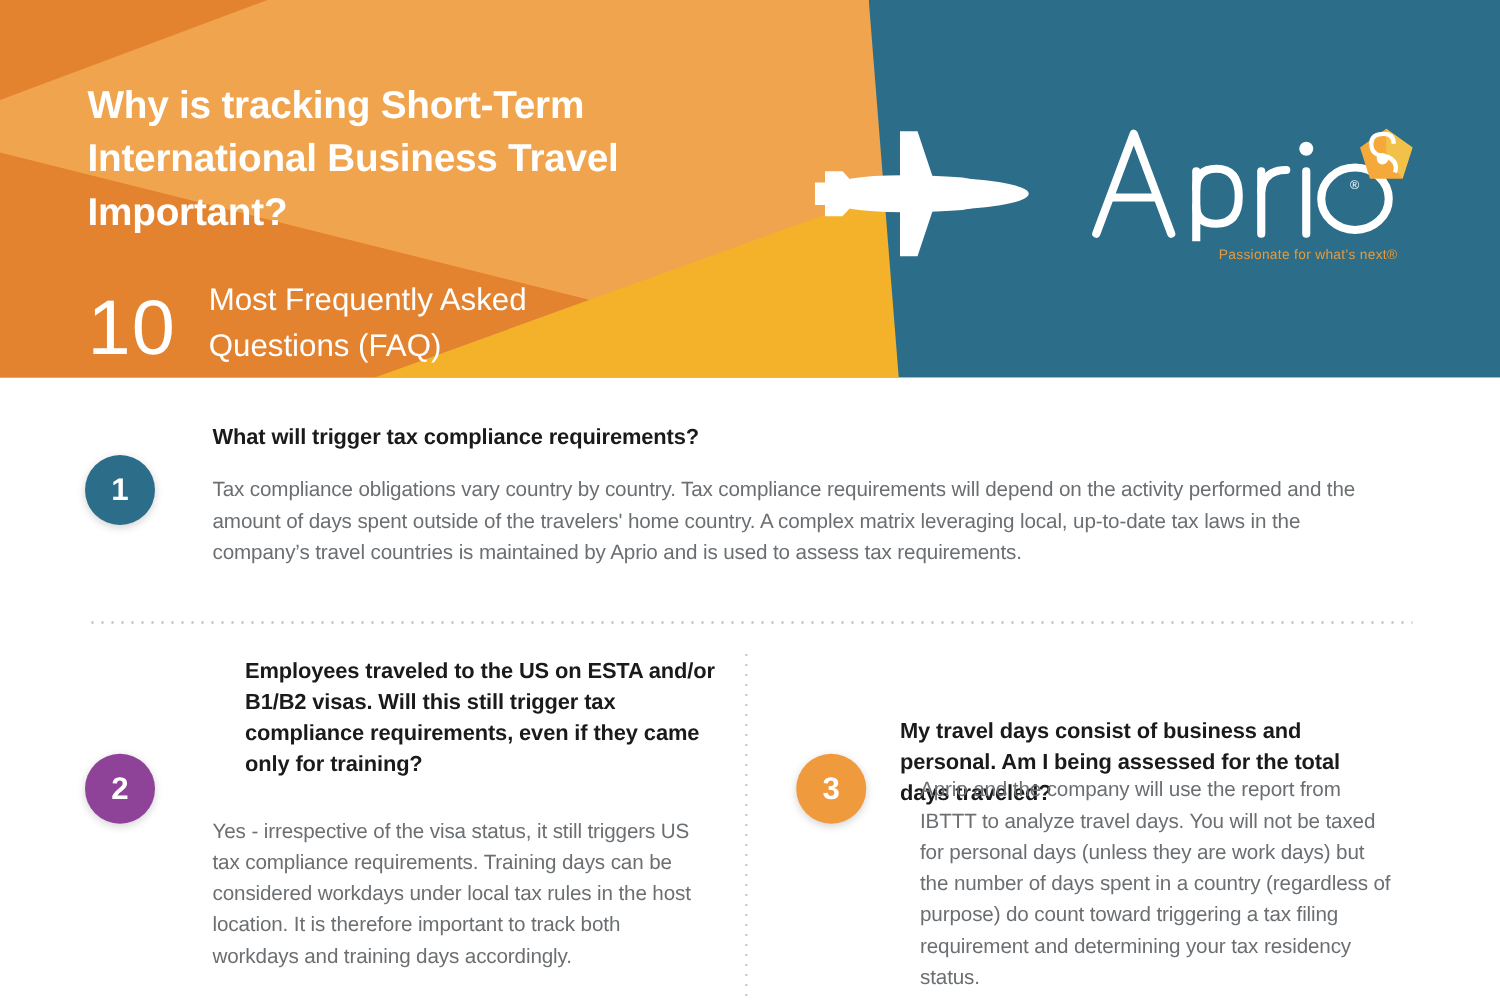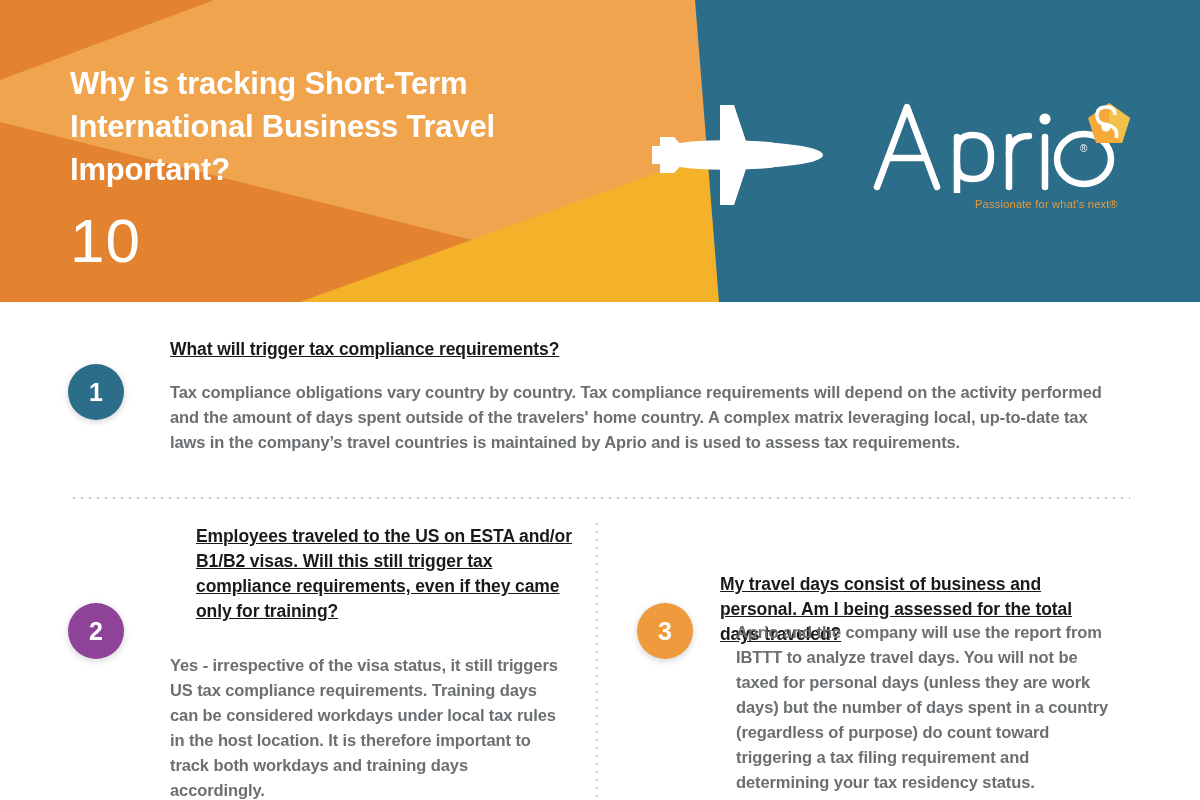--- a/index.html
+++ b/index.html
@@ -135,27 +135,26 @@
     justify-content: center;
     box-shadow: 0 2px 7px rgba(0,0,0,0.18);
   }
   .faq-question {
     position: absolute;
     color: #1a1a1a;
     font-size: 17.5px;
     font-weight: bold;
     line-height: 25px;
     letter-spacing: -0.1px;
-    text-decoration: underline;
   }
   .faq-answer {
     position: absolute;
     color: #6b6f72;
     font-size: 16.5px;
-    font-weight: 700;
+    font-weight: 400;
     line-height: 25px;
     letter-spacing: -0.1px;
   }
 
   
   #faq-1 { left: 0; top: 0; width: 1200px; }
   #faq-1 .badge { left: 68px; top: 62px; background: #2C6D8A; }
   #faq-1 .faq-question { left: 170px; top: 35px; width: 960px; }
   #faq-1 .faq-answer { left: 170px; top: 78px; width: 935px; }
 
@@ -199,20 +198,21 @@
   <div id="header">
     <div class="wedge wedge-base-orange"></div>
     <div class="wedge wedge-light-orange"></div>
     <div class="wedge wedge-gold"></div>
     <div class="wedge panel-teal"></div>
 
     <h1 id="header-title">Why is tracking Short-Term International Business Travel Important?</h1>
 
     <div id="header-count-row">
       <div id="header-count">10</div>
+      <div id="header-subtitle">Most Frequently Asked Questions (FAQ)</div>
     </div>
 
     <svg id="plane-icon" viewBox="0 0 175 135">
       <g fill="#ffffff">
         <path d="M70 56 L70 17 L84 17 L97 56 Z"></path>
         <path d="M70 78 L70 117 L84 117 L97 78 Z"></path>
         <path d="M10 49 L24 49 L36 62 L36 72 L24 85 L10 85 Z"></path>
         <path d="M2 58 L12 58 L12 76 L2 76 Z"></path>
         <ellipse cx="95" cy="67" rx="78" ry="13"></ellipse>
         <path d="M30 55 Q60 50 120 54 L160 62 L160 72 L120 80 Q60 84 30 79 Z"></path>

